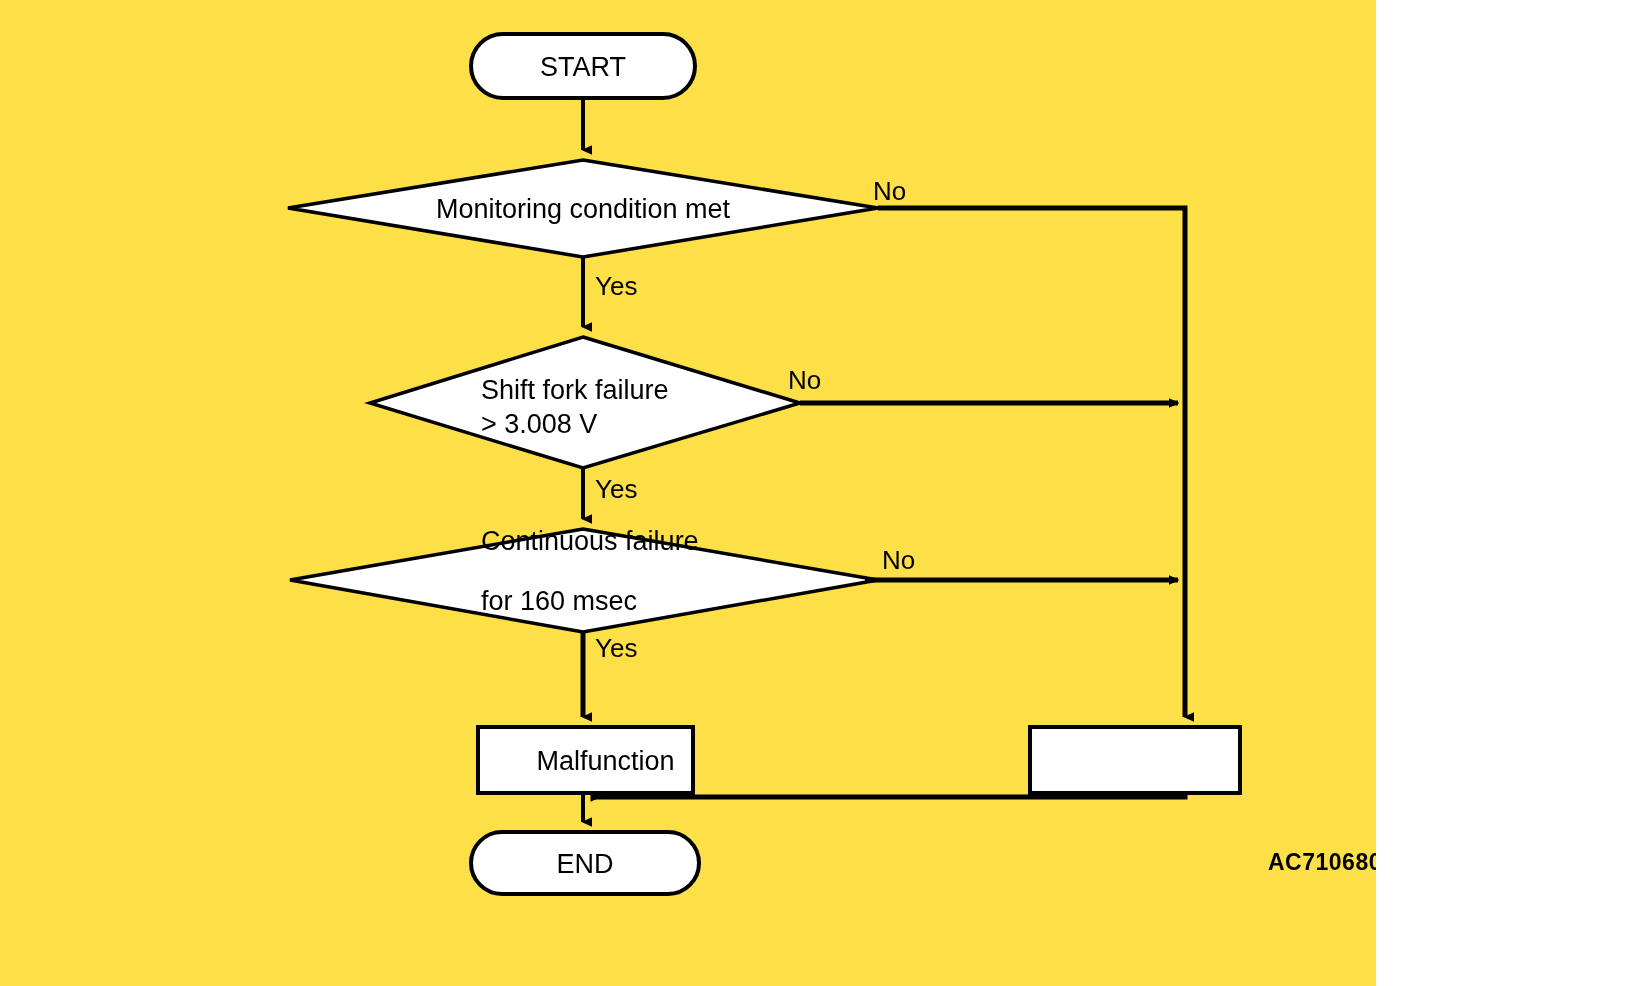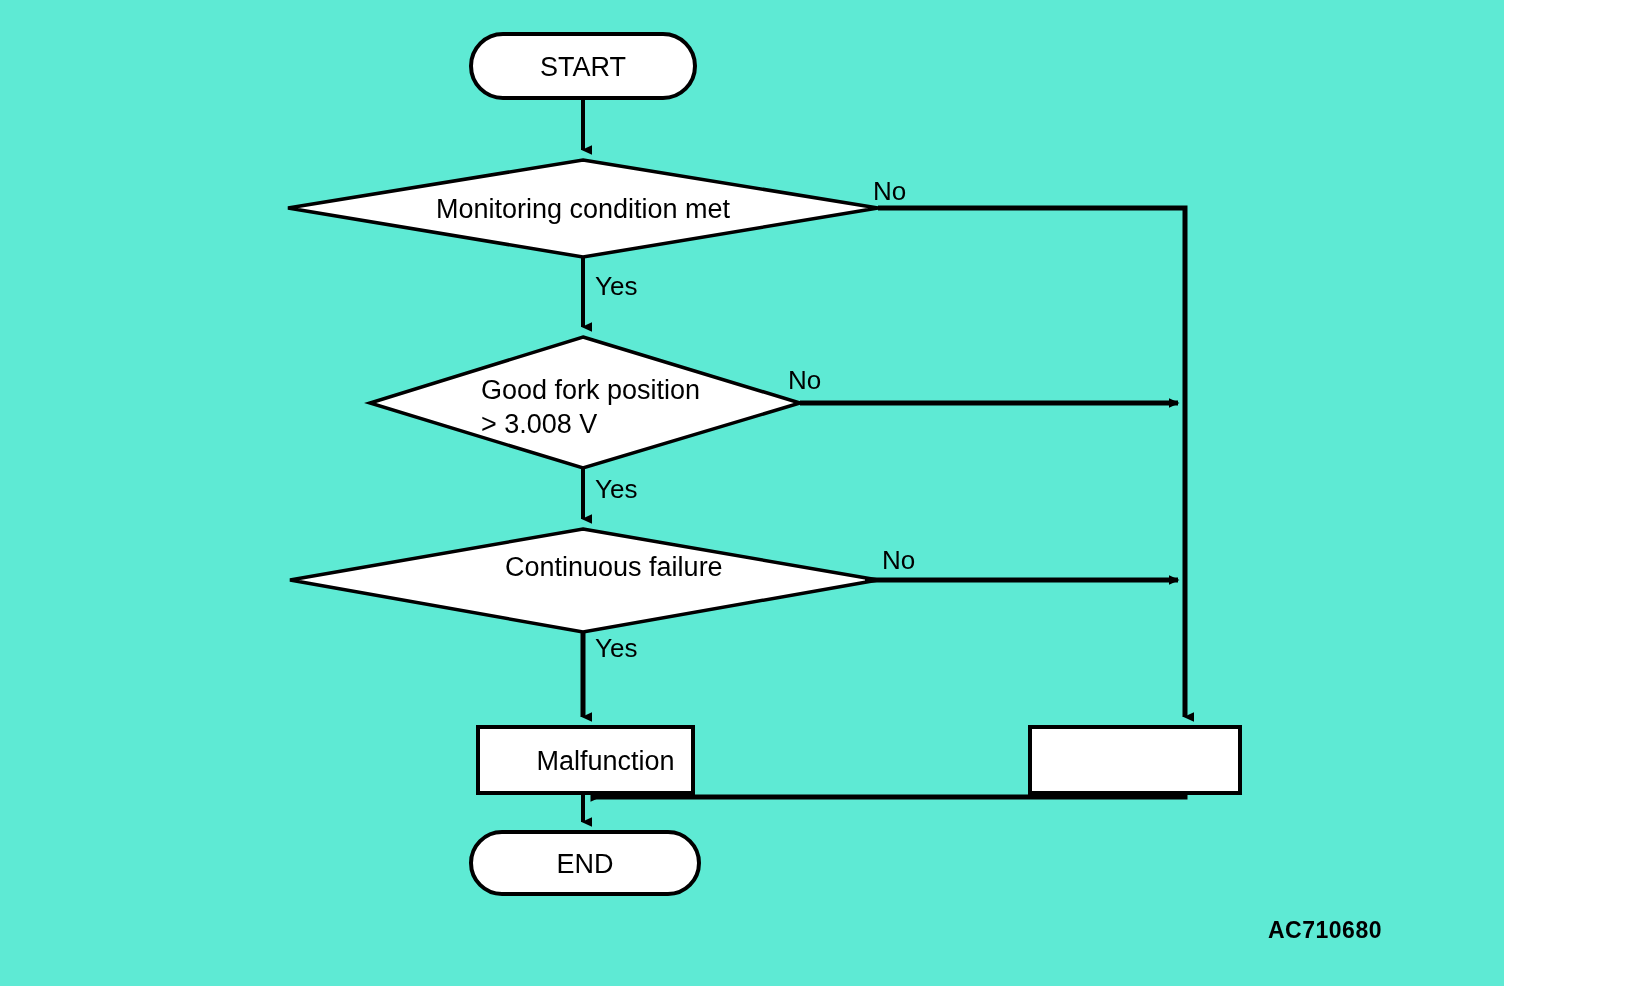--- a/index.html
+++ b/index.html
@@ -7,23 +7,23 @@
     margin: 0;
     padding: 0;
     background: #ffffff;
   }
   body {
     font-family: "Liberation Sans", sans-serif;
     color: #000000;
   }
   #canvas {
     position: relative;
-    width: 1504px;
+    width: 1376px;
     height: 986px;
-    background: #5eead4;
+    background: #fde047;
     overflow: hidden;
   }
   #flow-svg {
     position: absolute;
     top: 0;
     left: 0;
     width: 1632px;
     height: 986px;
   }
   .node-text {
@@ -111,37 +111,38 @@
     <path d="M1185,793 L1185,797 L1185,797 L1185,797 L1185,797 L1185,797 L1185,797 L1185,797 L1185,797 L1185,797 L1185,797 L1185,797 L1185,797 L1185,797" stroke="#000000" stroke-width="4" fill="none"></path>
     <path d="M1185,793 L1185,797 L592,797" stroke="#000000" stroke-width="5" fill="none" marker-end="url(#arrow-left)"></path>
 
     <rect x="471" y="832" width="228" height="62" rx="31" ry="31" fill="#ffffff" stroke="#000000" stroke-width="4"></rect>
   </svg>
 
   <div class="node-text center" style="left:471px; top:50px; width:224px;">START</div>
 
   <div class="node-text center" style="left:333px; top:192px; width:500px;">Monitoring condition met</div>
 
-  <div class="node-text left" style="left:481px; top:373px; width:300px;">Good fork position</div>
+  <div class="node-text left" style="left:481px; top:373px; width:300px;">Shift fork failure</div>
   <div class="node-text left" style="left:481px; top:407px; width:300px;">&gt; 3.008 V</div>
 
-  <div class="node-text left" style="left:481px; top:550px; width:330px;margin-left:24px;">Continuous failure</div>
+  <div class="node-text left" style="left:481px; top:524px; width:330px;">Continuous failure</div>
+  <div class="node-text left" style="left:481px; top:584px; width:330px;">for 160 msec</div>
 
   <div class="node-text center" style="left:498px; top:744px; width:215px;">Malfunction</div>
 
 
   <div class="node-text center" style="left:471px; top:847px; width:228px;">END</div>
 
   <div class="edge-label" style="left:873px; top:176px;">No</div>
 
   <div class="edge-label" style="left:595px; top:271px;">Yes</div>
 
   <div class="edge-label" style="left:788px; top:365px;">No</div>
 
   <div class="edge-label" style="left:595px; top:474px;">Yes</div>
 
   <div class="edge-label" style="left:882px; top:545px;">No</div>
 
   <div class="edge-label" style="left:595px; top:633px;">Yes</div>
 
-  <div class="fig-code" style="left:1268px; top:917px;">AC710680</div>
+  <div class="fig-code" style="left:1268px; top:849px;">AC710680</div>
 
 </div>
 
 </body></html>

